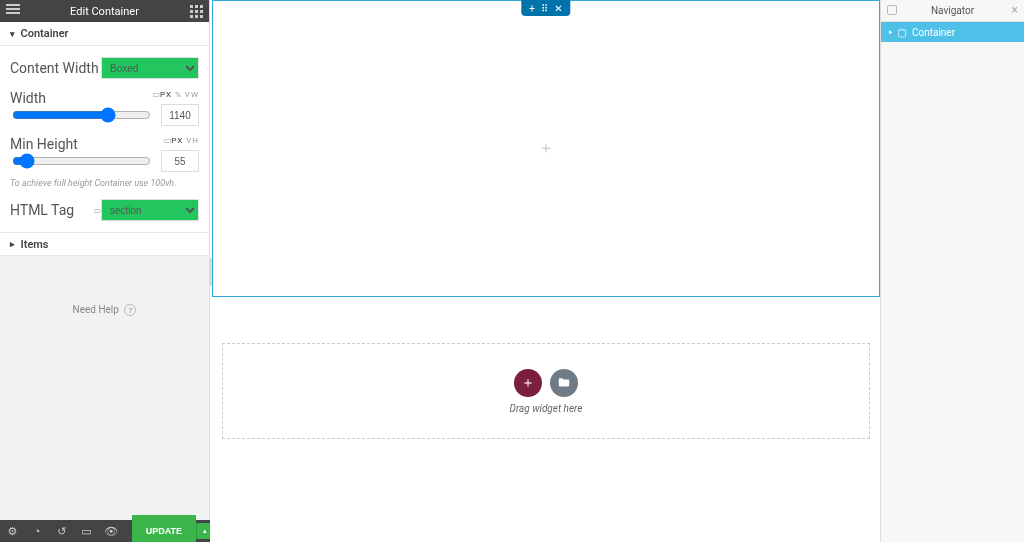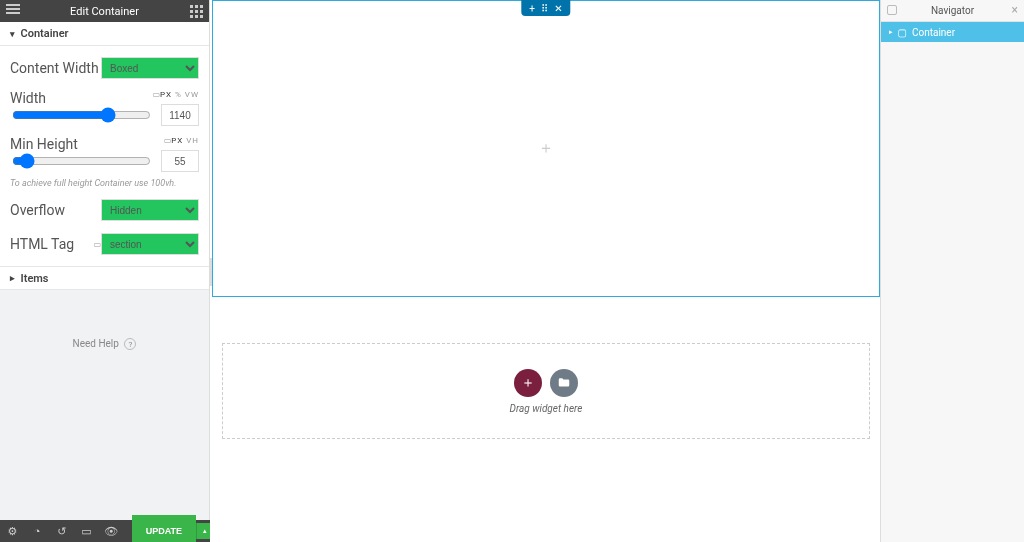--- a/index.html
+++ b/index.html
@@ -128,24 +128,20 @@
         <span class="on">PX</span>
         <span>VH</span>
       </span>
     </div>
     <div class="slider-row">
       <input type="range" class="range" min="0" max="1000" value="55" style="">
       <input class="num" value="55" style="">
     </div>
     <div class="hint">To achieve full height Container use 100vh.</div>
 
-    <div class="row">
-      <span class="lbl">Overflow</span>
-      <select class="sel"><option>Hidden</option></select>
-    </div>
 
     <div class="row" style="margin-bottom:0">
       <span class="lbl">HTML Tag</span>
       <span class="resp-ico">▭</span>
       <select class="sel" style="margin-left:auto"><option>section</option></select>
     </div>
   </div>
 
   <div class="sect-hdr" style="border-top:1px solid #e6e6e6">
     <span class="chev">▸</span>

